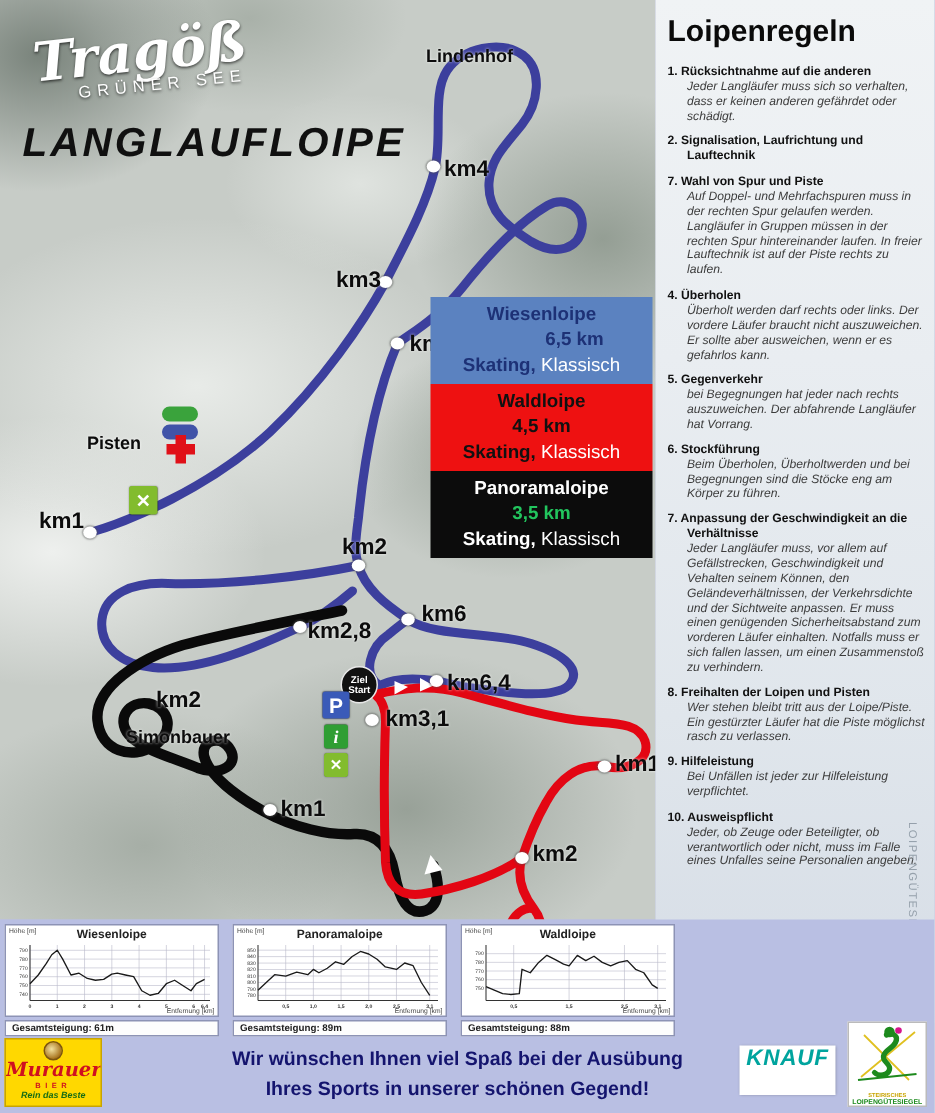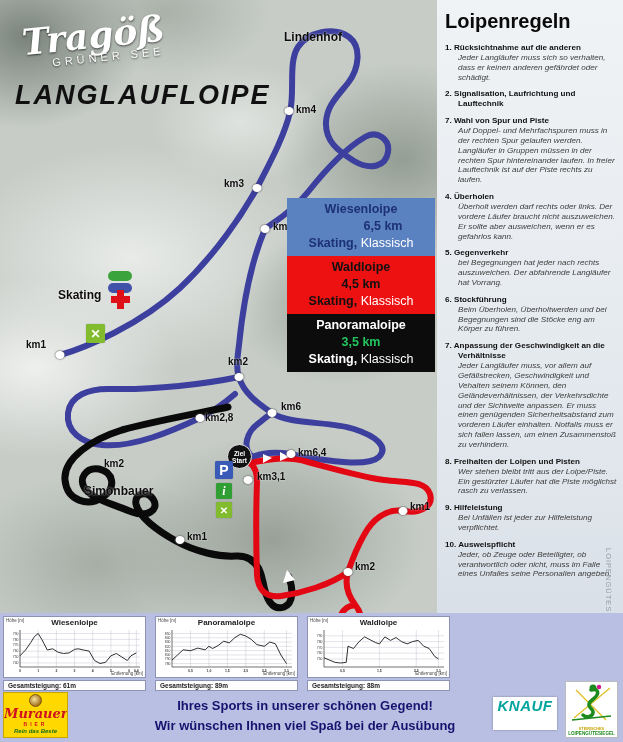--- a/index.html
+++ b/index.html
@@ -23,21 +23,21 @@
   #trails-svg{position:absolute;left:0;top:0;}
   .brand{position:absolute;left:22px;top:12px;width:180px;transform:rotate(-6deg);color:#fff;}
   .brand-script{font-family:"DejaVu Serif", serif;font-style:italic;font-weight:bold;font-size:36px;
     text-shadow:0 1px 2px rgba(0,0,0,.65);}
   .brand-sub{font-size:11px;letter-spacing:4px;margin-left:28px;margin-top:-4px;
     text-shadow:0 1px 2px rgba(0,0,0,.65);}
   .map-title{position:absolute;left:15px;top:80px;font-size:27px;font-style:italic;font-weight:600;
     letter-spacing:2px;color:#101010;}
   .place-label{position:absolute;font-weight:bold;font-size:12px;color:#0c0c0c;
     text-shadow:0 0 2px rgba(255,255,255,.8);white-space:nowrap;}
-  .km-label{position:absolute;font-weight:bold;font-size:10px;color:#0c0c0c;
+  .km-label{position:absolute;font-weight:bold;font-size:15px;color:#0c0c0c;
     text-shadow:0 0 2px rgba(255,255,255,.8);white-space:nowrap;}
   .km-dot{position:absolute;width:9px;height:8px;background:#fff;border-radius:50%;
     box-shadow:0 0 1px 1px rgba(80,80,80,.4);transform:translate(-50%,-50%);}
   #start-marker{position:absolute;left:227px;top:444px;width:25px;height:25px;border-radius:50%;
     background:#111;border:1px solid #e8e8e8;color:#fff;text-align:center;line-height:1.1;
     font-size:6.5px;font-weight:bold;padding-top:5px;box-sizing:border-box;}
 
   
   #legend{position:absolute;left:287px;top:198px;width:148px;}
   .legend-box{width:148px;height:55px;text-align:center;padding-top:3px;box-sizing:content-box;}
@@ -121,21 +121,21 @@
     </svg>
 
     <div class="brand">
       <div class="brand-script">Tragöß</div>
       <div class="brand-sub">GRÜNER SEE</div>
     </div>
     <div class="map-title">LANGLAUFLOIPE</div>
 
     <div id="map-labels">
         <div class="place-label" style="left: 284px; top: 18px; margin-top: 12px;">Lindenhof</div>
-        <div class="place-label" style="left: 58px; top: 288px;">Skating</div>
+        <div class="place-label" style="left: 58px; top: 288px;">Pisten</div>
         <div class="place-label" style="left: 84px; top: 484px;">Simonbauer</div>
       </div>
     <div id="map-markers">
         <div class="km-dot" style="left: 60px; top: 355px;"></div>
         <div class="km-label" style="left: 26px; top: 339px;">km1</div>
         <div class="km-dot" style="left: 257px; top: 188px;"></div>
         <div class="km-label" style="left: 224px; top: 178px;">km3</div>
         <div class="km-dot" style="left: 289px; top: 111px;"></div>
         <div class="km-label" style="left: 296px; top: 104px;">km4</div>
         <div class="km-dot" style="left: 265px; top: 229px;"></div>
@@ -350,22 +350,22 @@
   </div>
 
   <div id="murauer-box">
     <div class="murauer-crest"></div>
     <div class="murauer-name">Murauer</div>
     <div class="murauer-type">BIER</div>
     <div class="murauer-slogan">Rein das Beste</div>
   </div>
 
   <div id="footer-message">
+    <div>Wir wünschen Ihnen viel Spaß bei der Ausübung</div>
     <div>Ihres Sports in unserer schönen Gegend!</div>
-    <div>Wir wünschen Ihnen viel Spaß bei der Ausübung</div>
   </div>
 
   <div id="knauf-box">
     <span class="knauf-text">KNAUF</span>
   </div>
 
   <div id="siegel-box">
     <svg width="51" height="40" viewBox="0 0 51 40">
       <line x1="8" y1="36" x2="44" y2="6" stroke="#e0c020" stroke-width="1.2"></line>
       <line x1="10" y1="8" x2="40" y2="38" stroke="#e0c020" stroke-width="1.2"></line>

